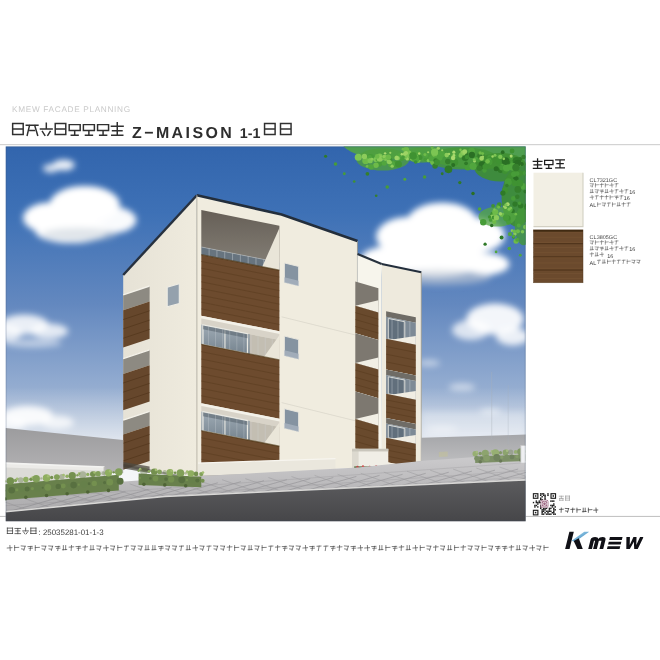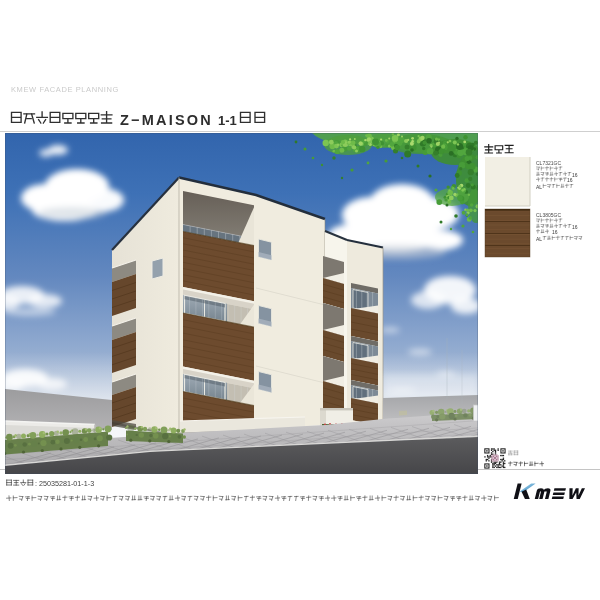--- a/index.html
+++ b/index.html
@@ -1,19 +1,19 @@
 <!DOCTYPE html>
 <html><head><meta charset="utf-8">
 <style>
 html,body{margin:0;padding:0;background:#fff;width:600px;height:600px;overflow:hidden;}
 body{font-family:"Liberation Sans",sans-serif;position:relative;}
 .abs{position:absolute;}
 </style></head><body>
 
-<div class="abs" style="left:11px;top:85px;font-size:7.5px;letter-spacing:.6px;color:#cacaca;">KMEW FACADE PLANNING</div>
+<div class="abs" style="left:11px;top:95px;font-size:7.5px;letter-spacing:.6px;color:#cacaca;">KMEW FACADE PLANNING</div>
 
 <svg class="abs" style="left:0;top:105px" width="320" height="26" viewBox="0 0 320 26">
     <path d="M11.5,7.3L21.1,7.3M11.5,7.3L11.5,17.3M21.1,7.3L21.1,17.3M11.5,17.3L21.1,17.3M11.5,12.3L21.1,12.3M23.9,8.8L34.5,8.8M26.9,8.8L24.7,18.0M31.5,8.8L34.2,18.0M27.2,13.6L31.2,13.6M36.8,12.3L47.4,12.3M42.1,7.0L42.1,12.3M38.6,14.6L40.8,18.0M45.6,14.6L43.4,18.0M50.2,7.3L59.8,7.3M50.2,7.3L50.2,17.3M59.8,7.3L59.8,17.3M50.2,17.3L59.8,17.3M50.2,12.3L59.8,12.3M62.9,8.3L72.9,8.3M62.9,8.3L62.9,13.6M72.9,8.3L72.9,13.6M62.9,13.6L72.9,13.6M67.9,13.6L67.9,18.0M64.8,18.0L71.0,18.0M75.8,8.3L85.8,8.3M75.8,8.3L75.8,13.6M85.8,8.3L85.8,13.6M75.8,13.6L85.8,13.6M80.8,13.6L80.8,18.0M77.7,18.0L84.0,18.0M88.7,8.3L98.7,8.3M88.7,8.3L88.7,13.6M98.7,8.3L98.7,13.6M88.7,13.6L98.7,13.6M93.7,13.6L93.7,18.0M90.6,18.0L96.9,18.0M106.6,6.6L106.6,18.0M101.3,9.8L111.9,9.8M102.3,13.8L110.9,13.8M101.6,18.0L111.6,18.0" stroke="#303030" stroke-width="1.35" fill="none" stroke-linecap="square"></path>
     <text x="120" y="20" font-size="14.5" font-weight="bold" letter-spacing="2.2" fill="#2e2e2e" font-family="Liberation Sans">Z−MAISON</text>
     <text x="218" y="20" font-size="13" font-weight="bold" fill="#2e2e2e" font-family="Liberation Sans">1-1</text>
     <path d="M240.5,7.3L250.1,7.3M240.5,7.3L240.5,17.3M250.1,7.3L250.1,17.3M240.5,17.3L250.1,17.3M240.5,12.3L250.1,12.3M255.0,7.3L264.6,7.3M255.0,7.3L255.0,17.3M264.6,7.3L264.6,17.3M255.0,17.3L264.6,17.3M255.0,12.3L264.6,12.3" stroke="#303030" stroke-width="1.35" fill="none" stroke-linecap="square"></path>
   </svg>
 
 <div class="abs" style="left:0;top:131px;width:600px;height:1px;background:#cfcfcf;"></div>
 

